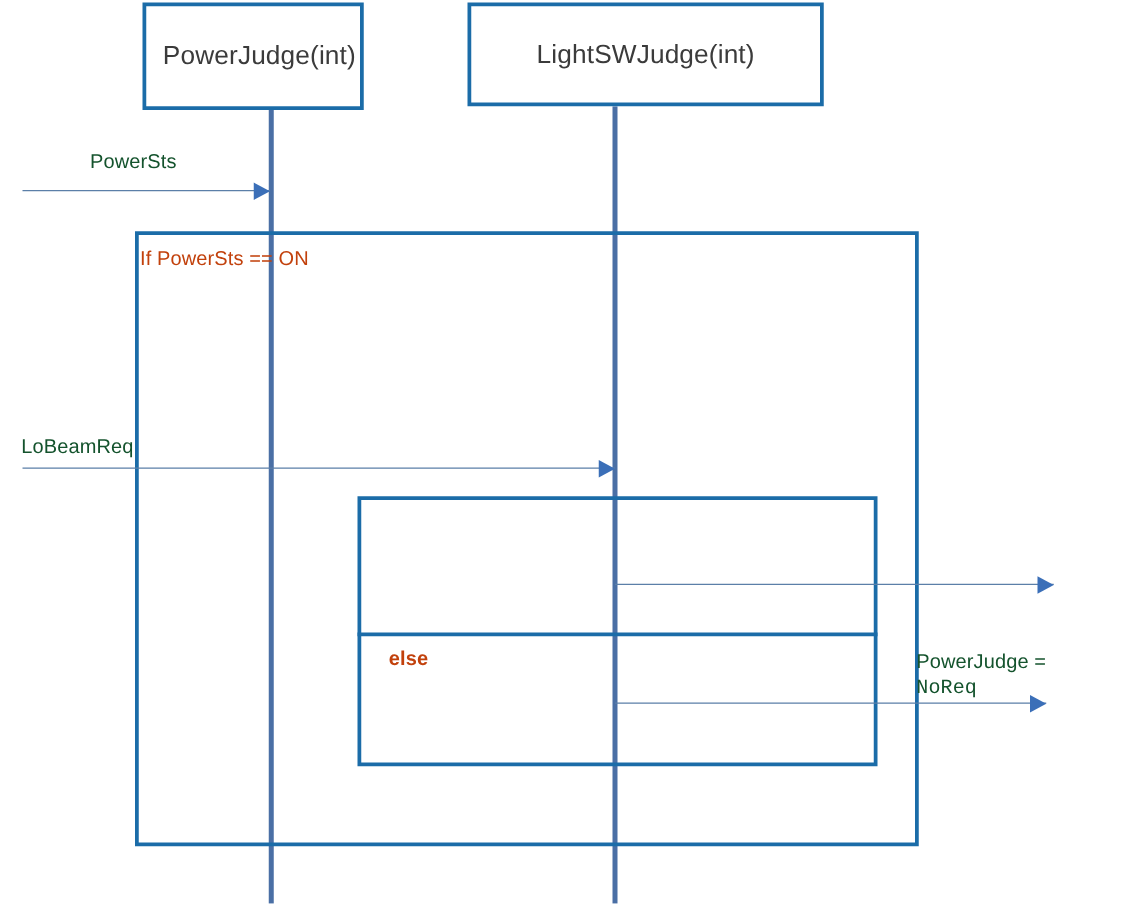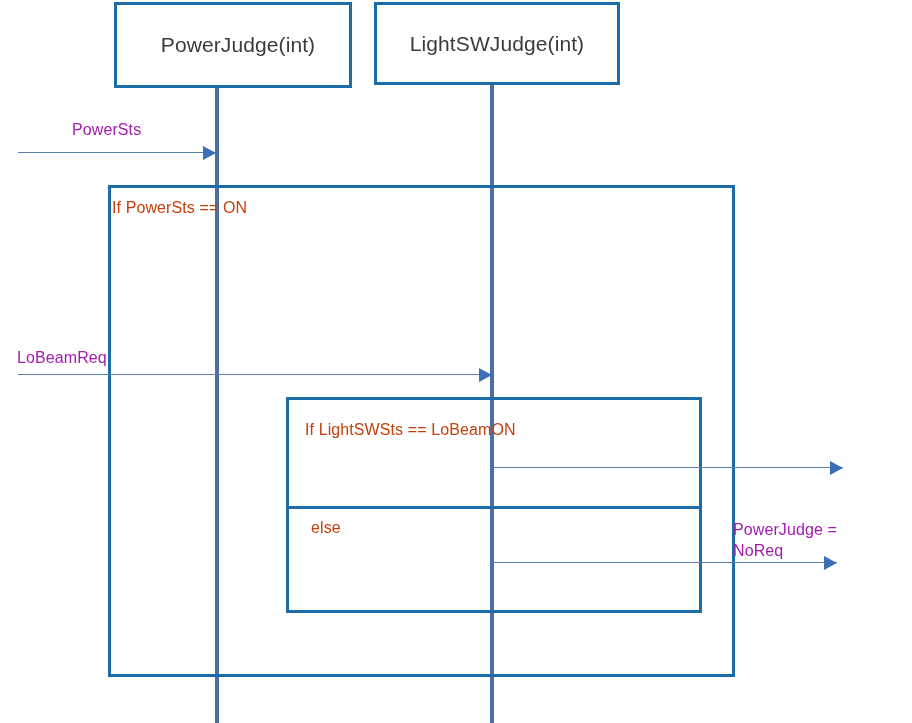--- a/index.html
+++ b/index.html
@@ -70,63 +70,62 @@
     position: absolute;
     width: 0;
     height: 0;
     border-top: 7px solid transparent;
     border-bottom: 7px solid transparent;
     border-left: 13px solid #3b6fb8;
   }
   .msg-label {
     position: absolute;
     font-size: 16px;
-    color: #a21caf;
+    color: #14532d;
     white-space: nowrap;
     letter-spacing: 0.1px;
     line-height: 21px;
   }
   .msg-label.wrap {
     white-space: normal;
     width: 120px;
   }
 </style>
 </head>
 <body>
 
 <div id="canvas">
 
   <div class="lifeline" style="left:215px; top:88px; height:635px;"></div>
   <div class="lifeline" style="left:490px; top:85px; height:638px;"></div>
 
-  <div class="participant-box" style="left:114px; top:2px; width:238px; height:86px;padding-left:10px;">
+  <div class="participant-box" style="left:114px; top:2px; width:177px; height:86px;padding-left:10px;">
     <span class="participant-label">PowerJudge(int)</span>
   </div>
 
-  <div class="participant-box" style="left:374px; top:2px; width:246px; height:83px;">
+  <div class="participant-box" style="left:374px; top:2px; width:285px; height:83px;">
     <span class="participant-label">LightSWJudge(int)</span>
   </div>
 
   <div class="msg-label" style="left:72px; top:119px;">PowerSts</div>
   <div class="msg-line" style="left:18px; top:152px; width:198px;"></div>
   <div class="msg-head" style="left:203px; top:146px;"></div>
 
   <div class="fragment" style="left:108px; top:185px; width:627px; height:492px;"></div>
   <div class="guard-label" style="left:112px; top:199px;">If  PowerSts == ON</div>
 
   <div class="msg-label" style="left:17px; top:347px;">LoBeamReq</div>
   <div class="msg-line" style="left:18px; top:374px; width:474px;"></div>
   <div class="msg-head" style="left:479px; top:368px;"></div>
 
   <div class="fragment" style="left:286px; top:397px; width:416px; height:216px;"></div>
   <div class="fragment-divider" style="left:286px; top:506px; width:416px;"></div>
-  <div class="guard-label" style="left:305px; top:421px;">If  LightSWSts == LoBeamON</div>
-  <div class="guard-label" style="left:311px; top:519px;">else</div>
+  <div class="guard-label" style="left:311px; top:519px;font-weight:bold;">else</div>
 
   <div class="msg-line" style="left:492px; top:467px; width:351px;"></div>
   <div class="msg-head" style="left:830px; top:461px;"></div>
 
   <div class="msg-label wrap" style="left:733px; top:519px;">PowerJudge =</div>
-  <div class="msg-label wrap" style="left:733px; top:540px;">NoReq</div>
+  <div class="msg-label wrap" style="left:733px; top:540px;font-family:Liberation Mono, monospace;">NoReq</div>
   <div class="msg-line" style="left:492px; top:562px; width:345px;"></div>
   <div class="msg-head" style="left:824px; top:556px;"></div>
 
 </div>
 
 </body></html>

